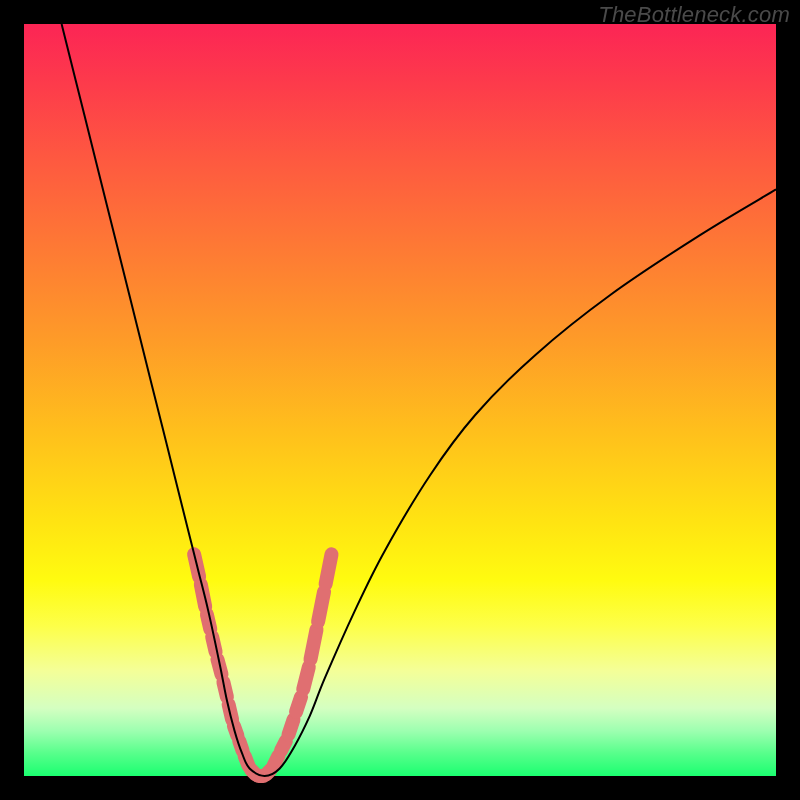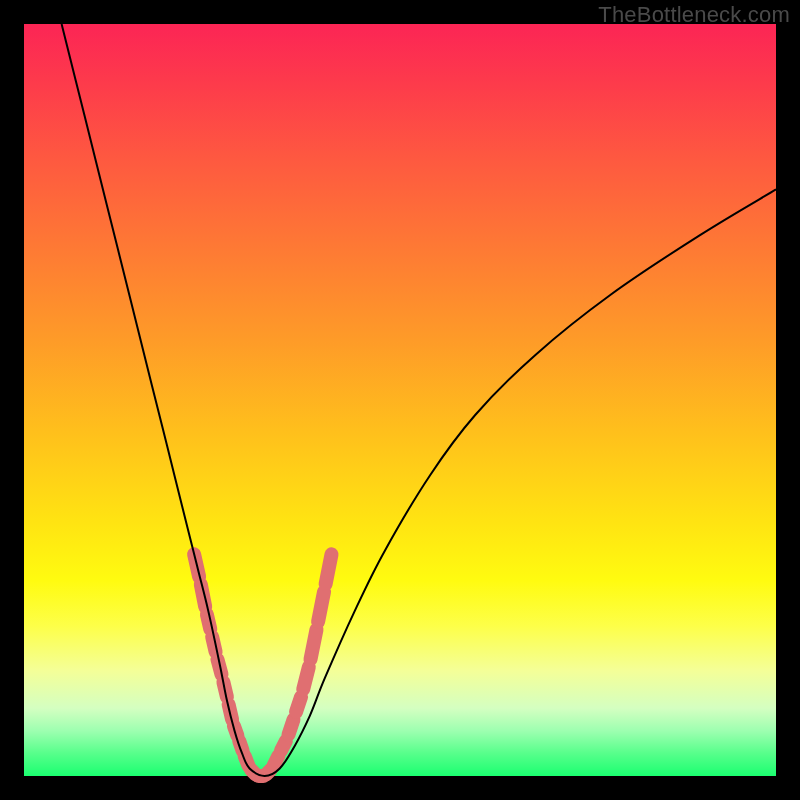--- a/index.html
+++ b/index.html
@@ -45,20 +45,21 @@
   }
   .watermark {
     position: absolute;
     top: 2px;
     right: 10px;
     color: #4a4a4a;
     font-size: 22px;
     font-weight: 500;
     letter-spacing: 0.2px;
     z-index: 10;
+    font-style: italic;
   }
   svg.curve {
     position: absolute;
     top: 0;
     left: 0;
     width: 752px;
     height: 752px;
     overflow: visible;
   }
   .curve path.main {

